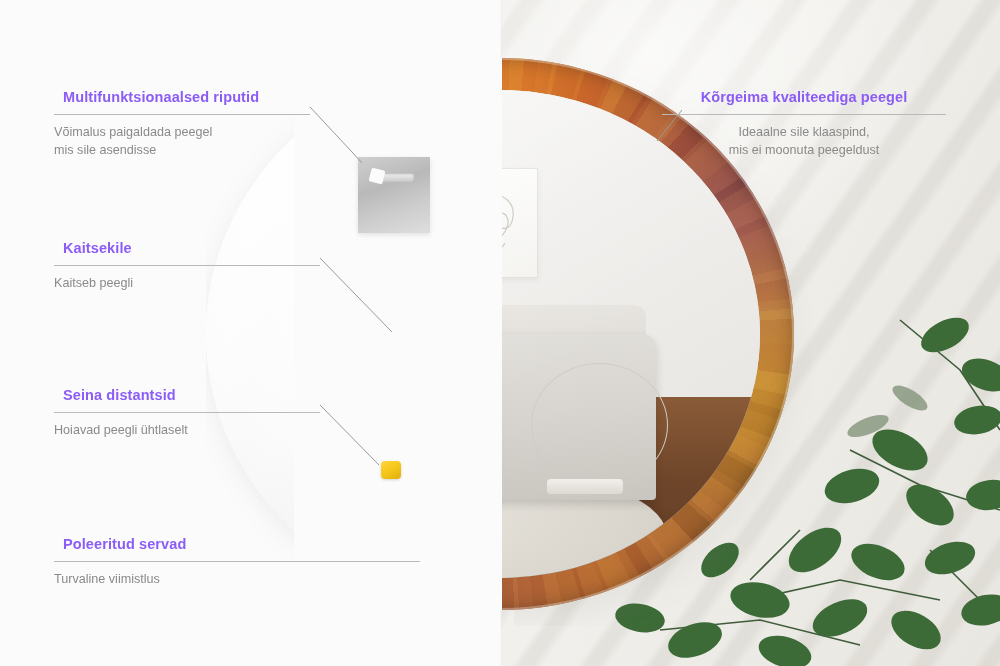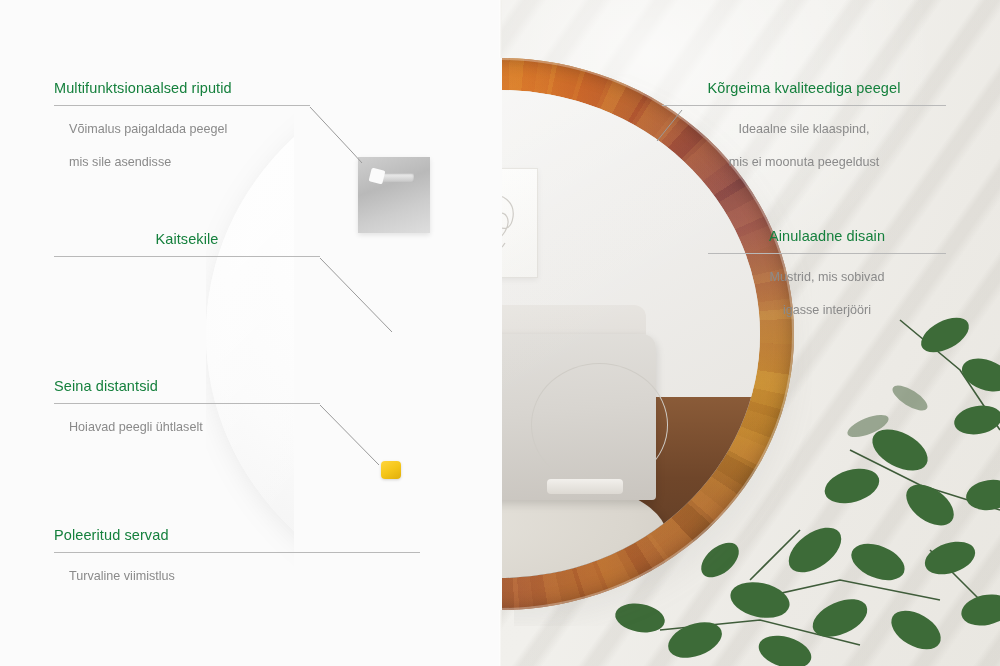--- a/index.html
+++ b/index.html
@@ -120,22 +120,22 @@
      background:linear-gradient(180deg,#f4f4f4,#c7c7c7);
      box-shadow:inset 0 1px 2px rgba(0,0,0,.25);}
   .hanger-slot:after{content:"";position:absolute;left:-2px;top:-4px;width:14px;height:14px;
      background:#fbfbfb;transform:rotate(14deg);border-radius:2px;}
   .spacer{position:absolute;left:381px;top:461px;width:20px;height:18px;border-radius:4px;
      background:linear-gradient(150deg,#ffd53d 0%,#f5c61a 50%,#e0ae0a 100%);
      box-shadow:0 1px 3px rgba(0,0,0,.16);}
 
   
   .callout{position:absolute;}
-  .callout h3{margin:0;font-size:14.5px;font-weight:normal;color:#15803d;letter-spacing:.1px;}
-  .callout p{margin:15px;font-size:12.6px;line-height:1.42;color:#8a8a8a;font-weight:normal;}
+  .callout h3{margin:9px;font-size:14.5px;font-weight:bold;color:#8b5cf6;letter-spacing:.1px;}
+  .callout p{margin:0;font-size:12.6px;line-height:1.42;color:#8a8a8a;font-weight:normal;}
   .rule{height:1px;background:#b9b9b9;margin:9px 0 9px 0;}
   .left-co{text-align:left;}
   .right-co{text-align:center;}
 
   
   .leads{position:absolute;left:0;top:0;width:1000px;height:666px;pointer-events:none;}
 
   
   .foliage{position:absolute;left:600px;top:300px;width:400px;height:366px;pointer-events:none;}
 </style>
@@ -233,23 +233,24 @@
     </g>
   </svg>
 
   <div class="callout left-co" style="left:54px;top:80px;width:256px;">
     <h3>Multifunktsionaalsed riputid</h3>
     <div class="rule"></div>
     <p>Võimalus paigaldada peegel</p>
     <p>mis sile asendisse</p>
   </div>
 
-  <div class="callout left-co" style="left:54px;top:231px;width:266px;text-align:center;">
+  <div class="callout left-co" style="left:54px;top:231px;width:266px;">
     <h3>Kaitsekile</h3>
     <div class="rule"></div>
+    <p>Kaitseb peegli</p>
   </div>
 
   <div class="callout left-co" style="left:54px;top:378px;width:266px;">
     <h3>Seina distantsid</h3>
     <div class="rule"></div>
     <p>Hoiavad peegli ühtlaselt</p>
   </div>
 
   <div class="callout left-co" style="left:54px;top:527px;width:366px;">
     <h3>Poleeritud servad</h3>
@@ -257,20 +258,14 @@
     <p>Turvaline viimistlus</p>
   </div>
 
   <div class="callout right-co" style="left:662px;top:80px;width:284px;">
     <h3>Kõrgeima kvaliteediga peegel</h3>
     <div class="rule"></div>
     <p>Ideaalne sile klaaspind,</p>
     <p>mis ei moonuta peegeldust</p>
   </div>
 
-  <div class="callout right-co" style="left:708px;top:228px;width:238px;">
-    <h3>Ainulaadne disain</h3>
-    <div class="rule"></div>
-    <p>Mustrid, mis sobivad</p>
-    <p>igasse interjööri</p>
-  </div>
 
 </div>
 
 </body></html>

